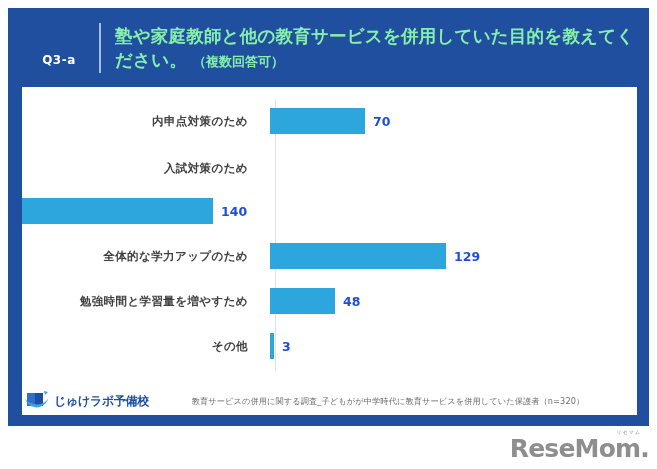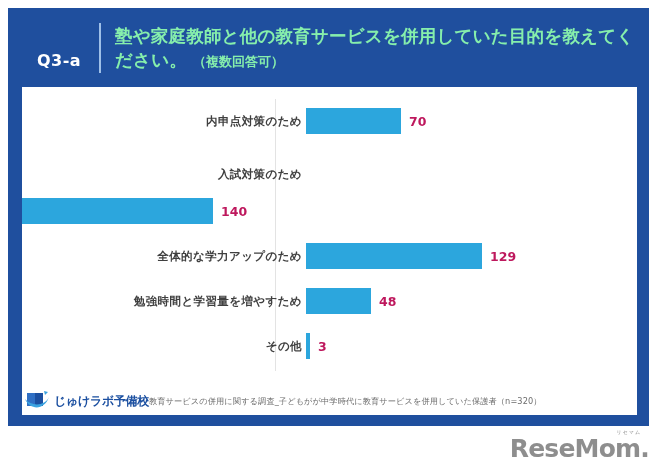--- a/index.html
+++ b/index.html
@@ -34,21 +34,21 @@
     top: 0;
     width: 641px;
     height: 78px;
     display: flex;
     align-items: center;
     box-sizing: border-box;
     padding-left: 14px;
   }
   #qnum {
     color: #ffffff;
-    font-size: 16px;
+    font-size: 12px;
     font-weight: bold;
     letter-spacing: 0.5px;
     width: 72px;
     text-align: center;
     flex: 0 0 auto;
     font-family: "DejaVu Sans", "Liberation Sans", sans-serif;
     margin-top: 24px;
   }
   #qdivider {
     width: 2px;
@@ -102,23 +102,23 @@
 
   .row {
     position: absolute;
     left: 0;
     width: 615px;
     height: 44px;
     display: flex;
     align-items: center;
   }
   .cat-label {
-    width: 284px;
+    width: 248px;
     text-align: right;
-    padding-right: 4px;
+    padding-right: 22px;
     box-sizing: border-box;
     font-size: 11.5px;
     font-weight: bold;
     color: #3f3f3f;
     letter-spacing: 0.4px;
     white-space: nowrap;
   }
   .bar-wrap {
     position: relative;
     flex: 1 1 auto;
@@ -130,21 +130,21 @@
     height: 26px;
     background: #2ca6dd;
     flex: 0 0 auto;
   }
   .bar.tiny {
     width: 4px;
   }
   .bar-value {
     font-size: 12.5px;
     font-weight: bold;
-    color: #be185d;
+    color: #1d4ed8;
     margin-left: 8px;
     white-space: nowrap;
   }
 
   
   #footer {
     position: absolute;
     left: 13px;
     top: 378px;
     width: 615px;
@@ -167,21 +167,21 @@
   }
   #logo-text {
     font-size: 12px;
     font-weight: bold;
     color: #1b4fa0;
     letter-spacing: -0.3px;
     white-space: nowrap;
   }
   #footnote {
     flex: 1 1 auto;
-    text-align: left;
+    text-align: center;
     font-size: 8.2px;
     color: #6d6d6d;
     letter-spacing: 0.1px;
     white-space: nowrap;
     padding-right: 10px;
   }
 
   
   #watermark {
     position: absolute;
@@ -224,21 +224,21 @@
       <div class="axis-line"></div>
 
       <div class="row" style="top:12px">
         <div class="cat-label">内申点対策のため</div>
         <div class="bar-wrap">
           <div class="bar" style="width:95px"></div>
           <div class="bar-value">70</div>
         </div>
       </div>
 
-      <div class="row" style="top:65px">
+      <div class="row" style="top:59px">
         <div class="cat-label">入試対策のため</div>
       </div>
 
       <div class="row" style="top:102px">
         <div class="bar-wrap">
           <div class="bar" style="width:191px"></div>
           <div class="bar-value">140</div>
         </div>
       </div>
 

